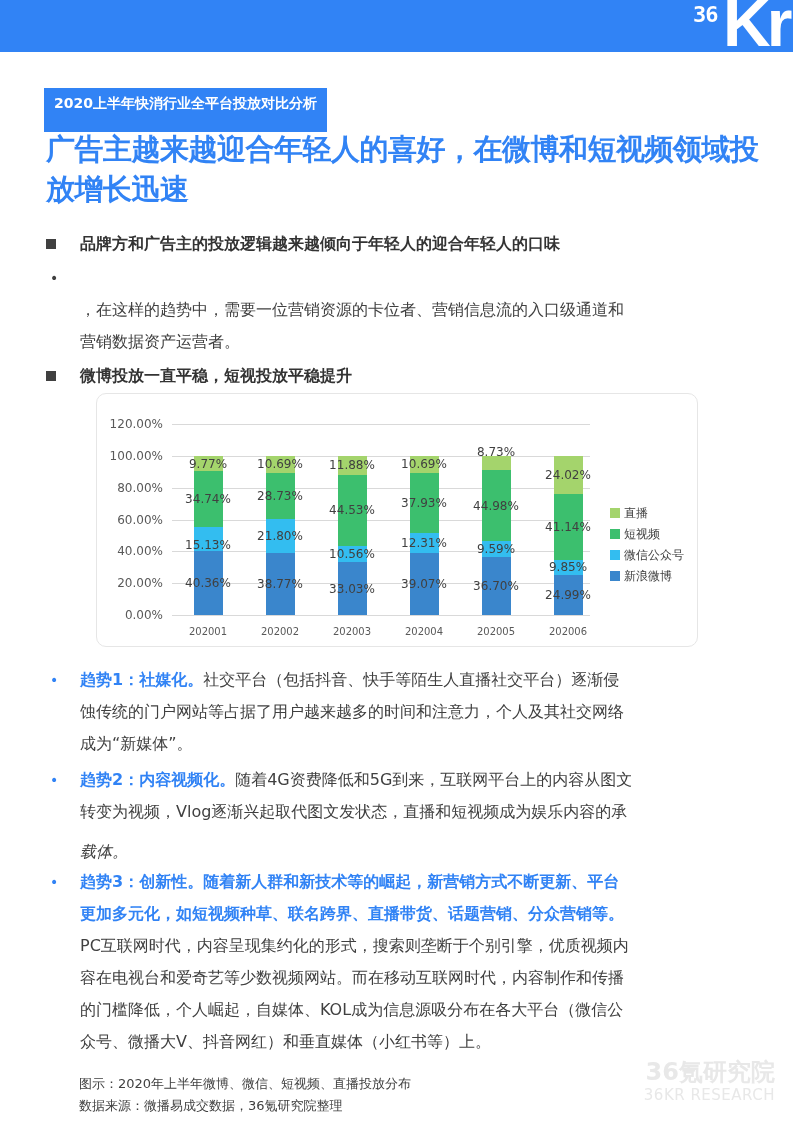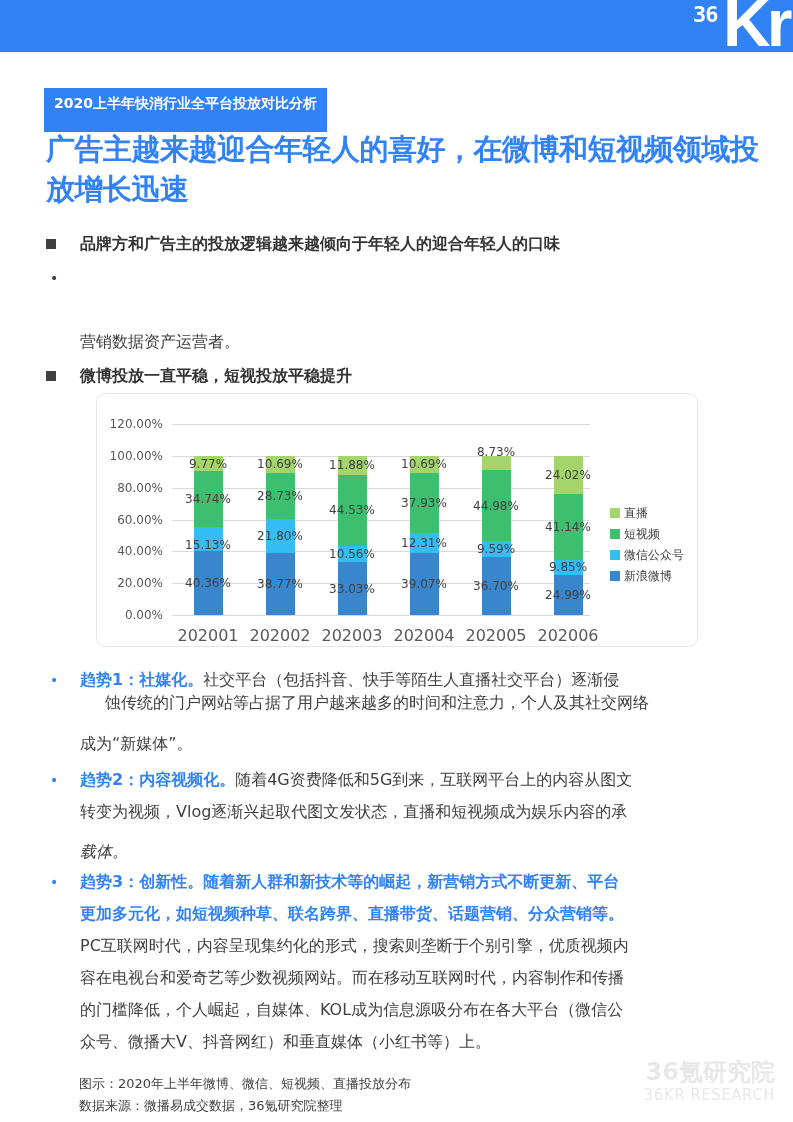--- a/index.html
+++ b/index.html
@@ -15,21 +15,21 @@
   .sq { position:absolute; left:0; width:10px; height:10px; background:#404040; }
   .dot { position:absolute; left:4px; font-size:14px; }
   .txt { position:absolute; left:34px; }
   .bold { font-weight:bold; color:#333; }
   .blue { color:#3183f5; font-weight:bold; }
   .chart-frame { position:absolute; left:96px; top:393px; width:602px; height:254px; border:1px solid #e6e6e6; border-radius:10px; background:#fff; }
   .ytick { position:absolute; width:70px; text-align:right; font-size:12px; color:#595959; line-height:14px; }
   .grid { position:absolute; left:172px; width:418px; height:1px; background:#d9d9d9; }
   .bar-seg { position:absolute; width:29px; }
   .dlabel { position:absolute; width:70px; text-align:center; font-size:12px; color:#404040; line-height:14px; }
-  .xtick { position:absolute; width:70px; text-align:center; font-size:16px; color:#595959; top:626px; }
+  .xtick { position:absolute; width:70px; text-align:center; font-size:10px; color:#595959; top:626px; }
   .legend-item { position:absolute; left:610px; font-size:12px; color:#404040; line-height:14px; }
   .legend-item .sw { display:inline-block; width:10px; height:10px; margin-right:4px; vertical-align:-1px; }
   .footer { position:absolute; left:62px; font-size:13px; color:#404040; line-height:20px;margin-left:17px; }
   .watermark { position:absolute; right:18px; top:1058px; text-align:right; color:#e8e8e8; font-weight:bold; }
   .watermark .w1 { font-size:24px; line-height:28px; }
   .watermark .w2 { font-size:15px; line-height:18px; letter-spacing:0.5px; font-weight:normal; }
 </style>
 </head>
 <body>
 
@@ -42,20 +42,21 @@
 
 <div class="section-tag">2020上半年快消行业全平台投放对比分析</div>
 <div class="headline">广告主越来越迎合年轻人的喜好，在微博和短视频领域投放增长迅速</div>
 
 <div class="row" style="top:228px; width:720px; height:32px;">
   <span class="sq" style="top:11px;"></span>
   <span class="txt bold">品牌方和广告主的投放逻辑越来越倾向于年轻人的迎合年轻人的口味</span>
 </div>
 <div class="row" style="top:262px; width:720px; height:96px;">
   <span class="dot" style="top:0;">•</span>
+  <span class="txt" style="top:32px; white-space:nowrap;">，在这样的趋势中，需要一位营销资源的卡位者、营销信息流的入口级通道和</span>
   <span class="txt" style="top:64px; white-space:nowrap;">营销数据资产运营者。</span>
 </div>
 <div class="row" style="top:360px; width:720px; height:32px;">
   <span class="sq" style="top:11px;"></span>
   <span class="txt bold">微博投放一直平稳，短视投放平稳提升</span>
 </div>
 
 <div class="chart-frame"></div>
 <div id="chart">
     <div class="grid" style="top: 615px;"></div>
@@ -128,21 +129,21 @@
     <div class="xtick" style="left: 533px;">202006</div>
     <div class="legend-item" style="top: 506px;"><span class="sw" style="background: rgb(164, 212, 108);"></span><span>直播</span></div>
     <div class="legend-item" style="top: 527px;"><span class="sw" style="background: rgb(60, 191, 110);"></span><span>短视频</span></div>
     <div class="legend-item" style="top: 548px;"><span class="sw" style="background: rgb(51, 189, 240);"></span><span>微信公众号</span></div>
     <div class="legend-item" style="top: 569px;"><span class="sw" style="background: rgb(58, 134, 204);"></span><span>新浪微博</span></div>
   </div>
 
 <div class="row" style="top:664px; width:720px; height:96px;">
   <span class="dot" style="top:0; color:#3183f5;">•</span>
   <span class="txt" style="top:0; white-space:nowrap;"><span class="blue">趋势1：社媒化。</span><span>社交平台（包括抖音、快手等陌生人直播社交平台）逐渐侵</span></span>
-  <span class="txt" style="top:23px; white-space:nowrap;margin-left:25px;">蚀传统的门户网站等占据了用户越来越多的时间和注意力，个人及其社交网络</span>
+  <span class="txt" style="top:32px; white-space:nowrap;">蚀传统的门户网站等占据了用户越来越多的时间和注意力，个人及其社交网络</span>
   <span class="txt" style="top:64px; white-space:nowrap;">成为“新媒体”。</span>
 </div>
 <div class="row" style="top:764px; width:720px; height:96px;">
   <span class="dot" style="top:0; color:#3183f5;">•</span>
   <span class="txt" style="top:0; white-space:nowrap;"><span class="blue">趋势2：内容视频化。</span><span>随着4G资费降低和5G到来，互联网平台上的内容从图文</span></span>
   <span class="txt" style="top:32px; white-space:nowrap;">转变为视频，Vlog逐渐兴起取代图文发状态，直播和短视频成为娱乐内容的承</span>
   <span class="txt" style="top:72px; white-space:nowrap;font-style:italic;">载体。</span>
 </div>
 <div class="row" style="top:866px; width:720px; height:192px;">
   <span class="dot" style="top:0; color:#3183f5;">•</span>

